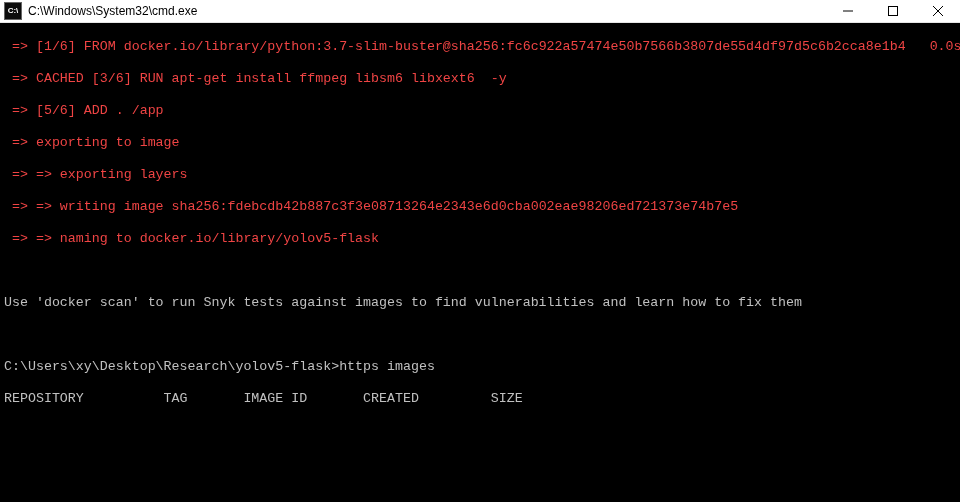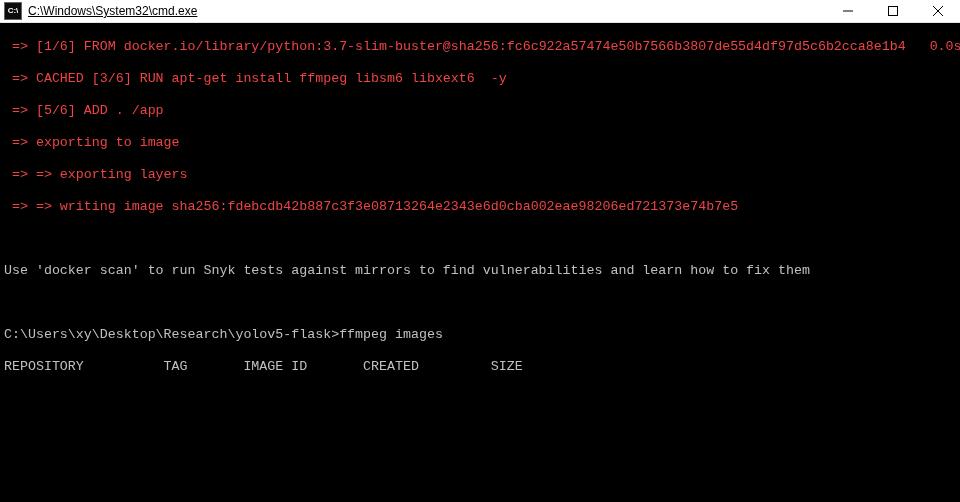--- a/index.html
+++ b/index.html
@@ -26,21 +26,20 @@
     display:inline-flex; align-items:center; justify-content:center;
     font-size: 8px; color:#fff; font-family: sans-serif; font-weight:bold;
     border: 1px solid #666;
   }
   .titlebar-text {
     flex: 1;
     font-family: "Segoe UI", sans-serif;
     font-size: 12px;
     color: #000;
     padding-left: 2px;
-    text-decoration: underline;
   }
   .win-btns { display:flex; height:100%; }
   .win-btn {
     width: 45px; height: 100%;
     display:flex; align-items:center; justify-content:center;
     font-family: "Segoe UI Symbol", sans-serif;
     font-size: 11px; color:#000;
   }
   .win-btn svg { stroke:#000; fill:none; }
   .terminal {
@@ -77,24 +76,25 @@
   </div>
 </div>
 
 <div class="terminal">
 <div class="line blue"> <span>=&gt; [1/6] FROM docker.io/library/python:3.7-slim-buster@sha256:fc6c922a57474e50b7566b3807de55d4df97d5c6b2cca8e1b4</span>   <span>0.0s</span></div>
 <div class="line blue"> <span>=&gt; CACHED [3/6] RUN apt-get install ffmpeg libsm6 libxext6  -y</span>                                                              </div>
 <div class="line blue"> <span>=&gt; [5/6] ADD . /app</span>                                                                                                        </div>
 <div class="line blue"> <span>=&gt; exporting to image</span>                                                                                                     </div>
 <div class="line blue"> <span>=&gt; =&gt; exporting layers</span>                                                                                                    </div>
 <div class="line blue"> <span>=&gt; =&gt; writing image sha256:fdebcdb42b887c3f3e08713264e2343e6d0cba002eae98206ed721373e74b7e5</span>                                </div>
+<div class="line blue"> <span>=&gt; =&gt; naming to docker.io/library/yolov5-flask</span>                                                                             </div>
 <div class="line"> </div>
-<div class="line white">Use 'docker scan' to run Snyk tests against mirrors to find vulnerabilities and learn how to fix them</div>
+<div class="line white">Use 'docker scan' to run Snyk tests against images to find vulnerabilities and learn how to fix them</div>
 <div class="line"> </div>
-<div class="line white"><span>C:\Users\xy\Desktop\Research\yolov5-flask&gt;</span><span>ffmpeg images</span></div>
+<div class="line white"><span>C:\Users\xy\Desktop\Research\yolov5-flask&gt;</span><span>https images</span></div>
 <div class="line white">REPOSITORY          TAG       IMAGE ID       CREATED         SIZE</div>
 
 
 
 
 
 
 
 
 

